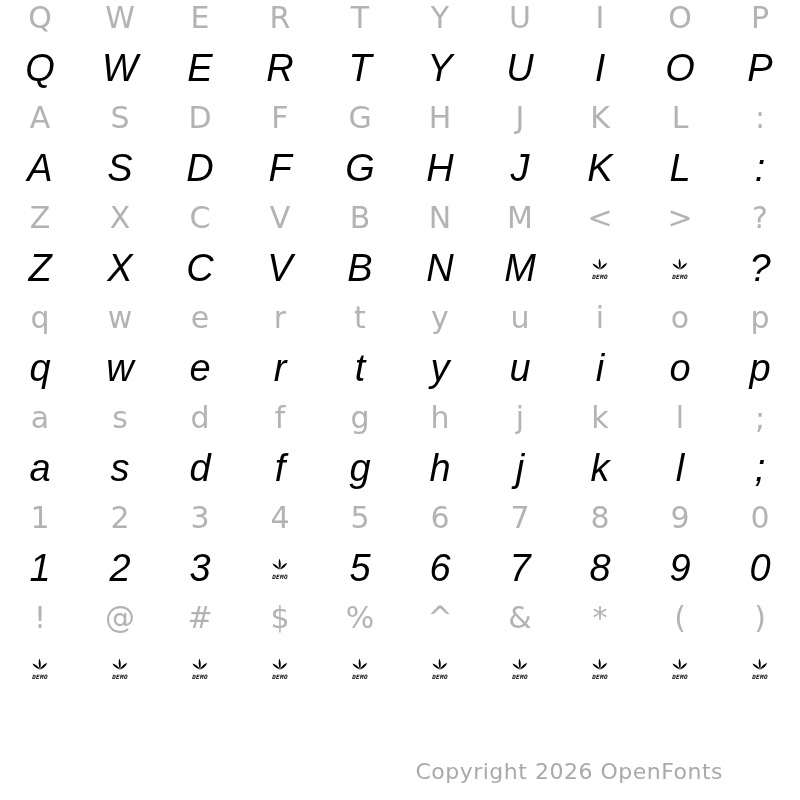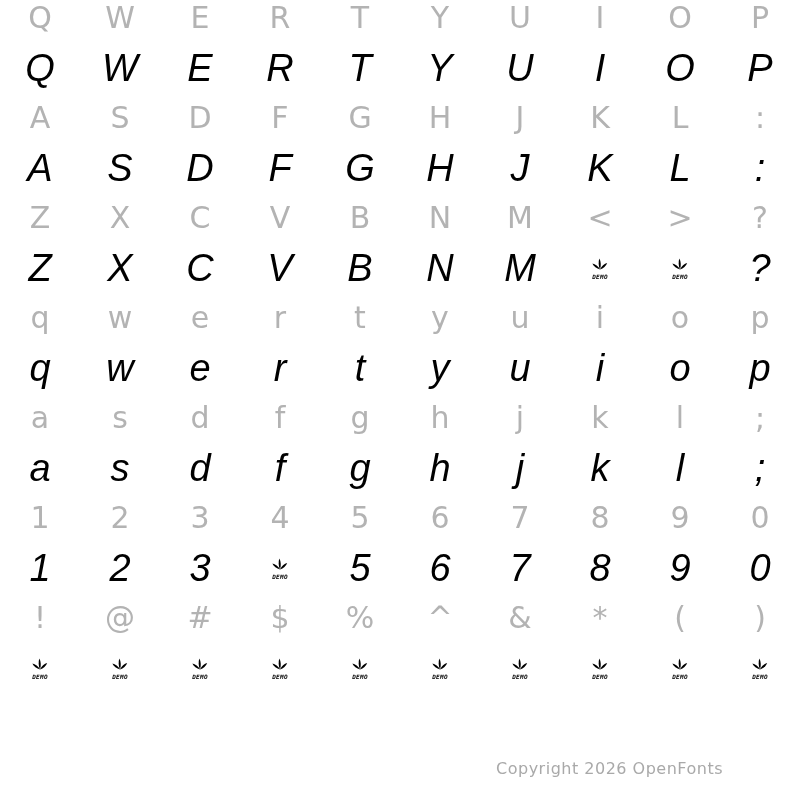--- a/index.html
+++ b/index.html
@@ -51,21 +51,21 @@
     justify-content: center;
   }
   .demo-wrap svg {
     display: block;
   }
   .copyright {
     position: absolute;
     top: 759px;
     right: 77px;
     font-family: "DejaVu Sans", sans-serif;
-    font-size: 16px;
+    font-size: 22px;
     letter-spacing: 0.5px;
     color: var(--copyright-gray, #a9a9a9);
     white-space: nowrap;
   }
 </style>
 </head>
 <body style="background: rgb(255, 255, 255);">
 
 <div class="specimen-page">
   <div class="glyph-grid">

